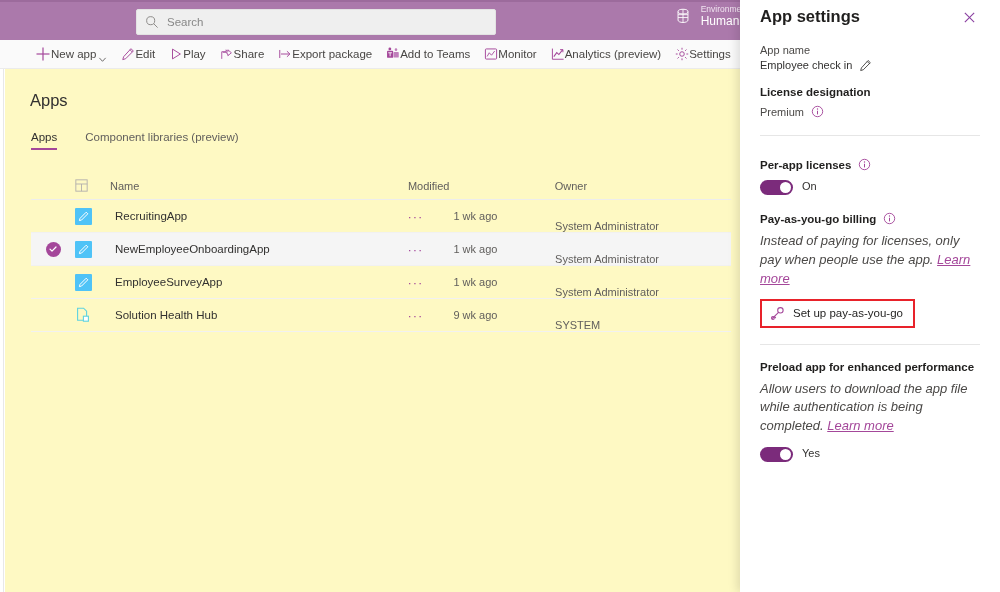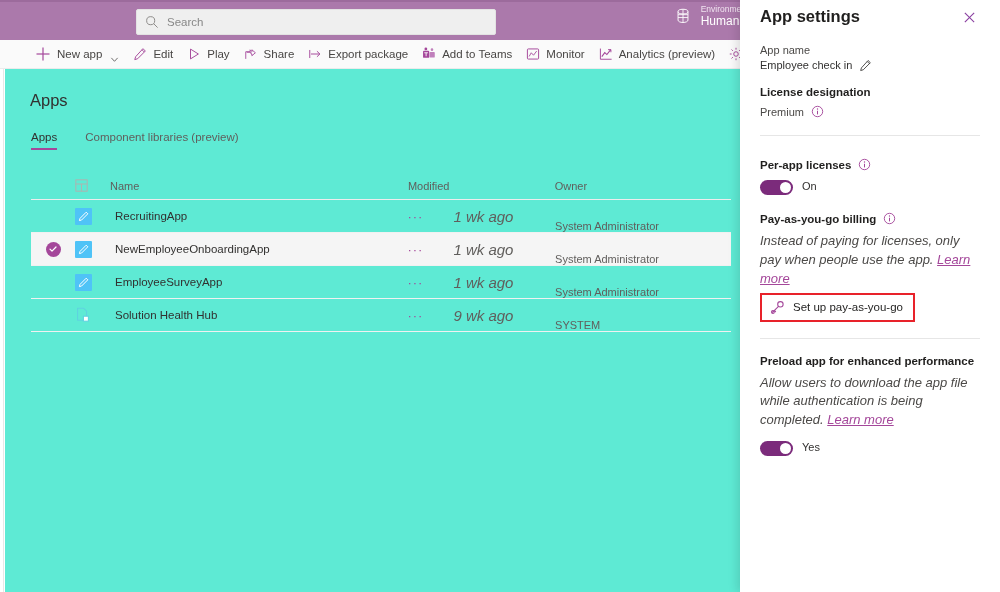--- a/index.html
+++ b/index.html
@@ -53,21 +53,21 @@
     position: absolute; left: 0; top: 40px;
     width: 1000px; height: 29px;
     background: #fafafa;
     border-bottom: 1px solid #ebebeb;
     display: flex; align-items: center;
     padding-left: 28px;
   }
   .cmd {
     display: flex; align-items: center;
     height: 29px; padding: 0 7px;
-    gap: 6px; cursor: default;
+    gap: 0; cursor: default;
     white-space: nowrap;
   }
   .cmd-label {
     font-size: 11.5px; color: #484644;
     font-family: "Liberation Sans", sans-serif;
   }
   .cmd-ico { width: 14px; height: 14px; flex: 0 0 auto; }
   .cmd-ico.big { width: 16px; height: 16px; }
   .chev { width: 9px; height: 9px; margin-left: 2px; }
 
@@ -76,21 +76,21 @@
     position: absolute; left: 0; top: 69px;
     width: 4px; height: 523px;
     background: #ffffff;
     border-right: 1px solid #e8e8e8;
   }
 
   
   .content {
     position: absolute; left: 5px; top: 69px;
     width: 735px; height: 523px;
-    background: #5eead4;
+    background: #fef9c3;
   }
   .page-title {
     position: absolute; left: 25px; top: 22px;
     font-size: 16.5px; color: #323130;
     font-family: "Liberation Sans", sans-serif;
   }
   .tabs {
     position: absolute; left: 26px; top: 62px;
     display: flex; align-items: flex-end; gap: 28px;
   }
@@ -149,21 +149,21 @@
   .row-name-text {
     font-size: 11.5px; color: #323130;
     font-family: "Liberation Sans", sans-serif;
   }
   .row-ellipsis {
     width: 46px; text-align: left;
     font-size: 13px; color: #a4479a; letter-spacing: 1px;
     flex: 0 0 auto;
   }
   .row-mod {
-    width: 104px; font-size: 15px; color: #605e5c; font-style: italic;
+    width: 104px; font-size: 11px; color: #605e5c;
   }
   .row-own {
     width: 180px; font-size: 11px; color: #605e5c; margin-top: 20px;
   }
 
   
   .panel {
     position: absolute; right: 0; top: 0;
     width: 260px; height: 592px;
     background: #ffffff;
@@ -225,21 +225,21 @@
   .body-text {
     font-size: 13px; color: #4b4947; line-height: 1.45;
     margin-top: 7px;
     font-family: "Liberation Sans", sans-serif;
     font-style: italic;
   }
   .link {
     color: #a4479a; text-decoration: underline; cursor: default;
   }
   .payg-wrap {
-    margin-top: 4px;
+    margin-top: 10px;
     border: 2px solid #e8222a;
     display: inline-flex; align-items: center;
     padding: 5px 10px 5px 8px; gap: 8px;
   }
   .payg-lbl { font-size: 11.5px; color: #201f1e; }
   .key-ico { width: 15px; height: 15px; flex: 0 0 auto; }
 </style>
 </head>
 <body>
 

